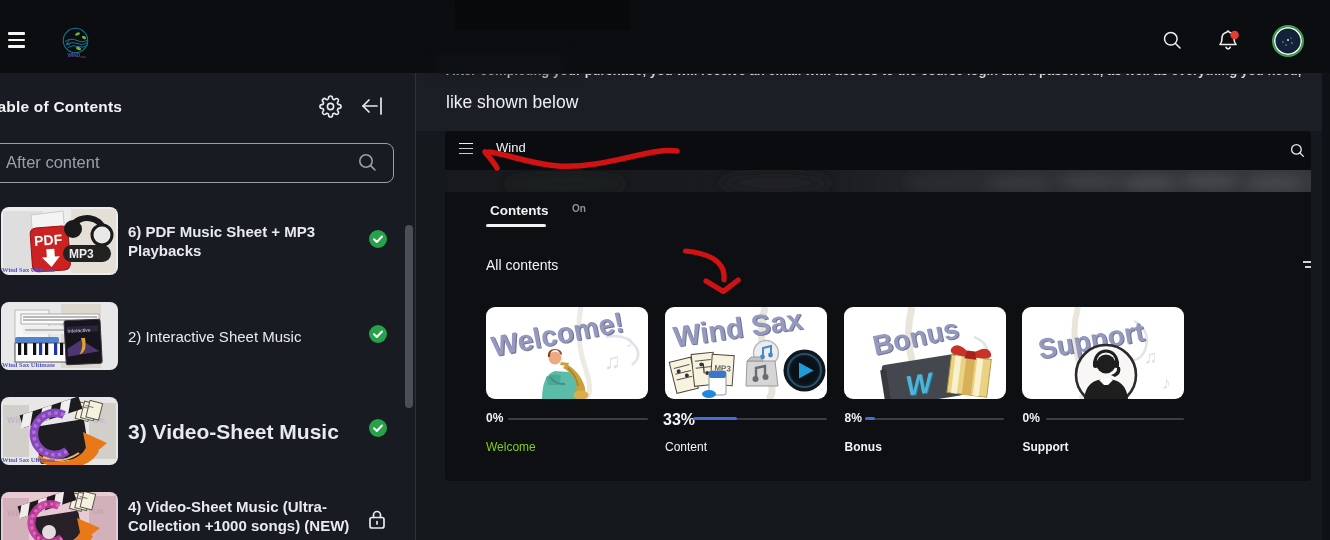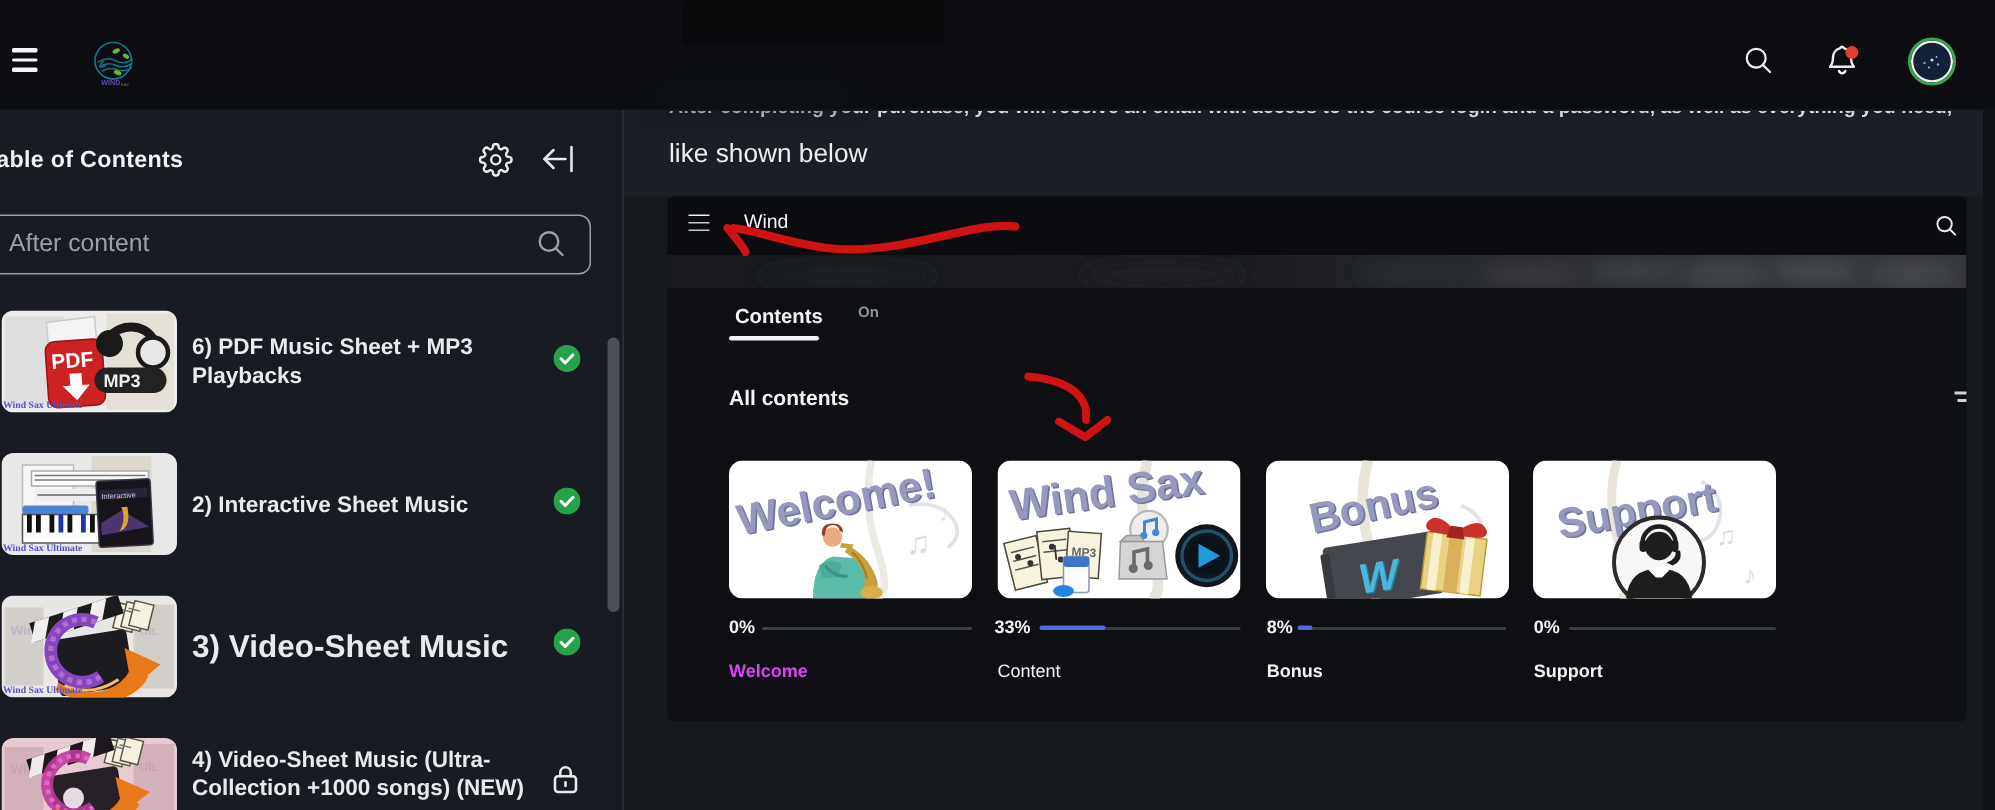--- a/index.html
+++ b/index.html
@@ -79,21 +79,21 @@
   </g>
   <g transform="rotate(-3 82 38)">
     <rect x="64" y="18" width="36" height="44" rx="2" fill="#17141c" stroke="#3a3544"></rect>
     <rect x="66" y="24" width="32" height="6" fill="#2a2438"></rect>
     <text x="67" y="30" font-size="5" fill="#cfc8e8" font-family="Liberation Sans">Interactive</text>
     <path d="M66 46 l14 -8 l18 12 l-32 4 z" fill="#5a3f86" opacity=".8"></path>
     <path d="M80 36 q3 8 -2 16 q8 -2 6 -16 z" fill="#d8a828"></path>
   </g>
   <text x="1" y="65" font-size="6.5" font-weight="bold" fill="#5353c8" font-family="Liberation Serif">Wind Sax Ultimate</text>
 </svg>
-<div class="abs" style="left:128px;top:327px;width:232px;color:#e8eaed;font-size:15px;font-weight:700;line-height:19px">2) Interactive Sheet Music</div>
+<div class="abs" style="left:128px;top:327px;width:232px;color:#e8eaed;font-size:15px;font-weight:400;line-height:19px">2) Interactive Sheet Music</div>
 <svg class="abs" style="left:369px;top:325px" width="18" height="18" viewBox="0 0 18 18">
   <circle cx="9" cy="9" r="9" fill="#26a24b"></circle>
   <polyline points="5,9.2 7.8,12 13,6.5" fill="none" stroke="#ffffff" stroke-width="2" stroke-linecap="round" stroke-linejoin="round"></polyline>
 </svg>
 
 <svg class="abs" style="left:1px;top:397px;border-radius:8px" width="117" height="68" viewBox="0 0 117 68">
   <rect width="117" height="68" fill="#e9e7e5"></rect>
   <rect x="2" y="8" width="26" height="52" fill="#d2cfca"></rect>
   <rect x="88" y="6" width="27" height="56" fill="#d2cfca"></rect>
   <text x="6" y="26" font-size="9" font-weight="bold" fill="#bcb8c6" font-family="Liberation Sans">Wind</text>
@@ -208,21 +208,21 @@
       <ellipse cx="705" cy="13" rx="28" ry="8" fill="#44464a"></ellipse>
       <ellipse cx="765" cy="11" rx="30" ry="7" fill="#47494d"></ellipse>
       <ellipse cx="830" cy="13" rx="30" ry="8" fill="#45474b"></ellipse>
     </g>
   </svg>
 
   <div class="abs" style="left:45px;top:72px;color:#f2f3f5;font-size:13.5px;font-weight:bold">Contents</div>
   <div class="abs" style="left:127px;top:72px;color:#8d939a;font-size:10px;font-weight:bold">On</div>
   <div class="abs" style="left:41px;top:93px;width:60px;height:2.5px;background:#f2f3f5;border-radius:2px"></div>
 
-  <div class="abs" style="left:41px;top:126px;color:#f2f3f5;font-size:14px;font-weight:bold">All contents</div>
+  <div class="abs" style="left:41px;top:126px;color:#f2f3f5;font-size:14px;font-weight:normal">All contents</div>
 
   <div class="abs" style="left:858px;top:130px;width:9px;height:2px;background:#cfd3d7"></div>
   <div class="abs" style="left:860px;top:135px;width:7px;height:2px;background:#cfd3d7"></div>
 
   <svg class="abs" style="left:41px;top:176px;border-radius:9px" width="162" height="92" viewBox="0 0 162 92">
     <rect width="162" height="92" fill="#ffffff"></rect>
     <path d="M95 0 q-6 30 4 60 t-2 32" fill="none" stroke="#edeae3" stroke-width="5"></path>
     <path d="M120 30 q20 -4 30 10 q6 10 -4 18" fill="none" stroke="#e2e2ea" stroke-width="2.5"></path>
     <text x="118" y="62" font-size="22" fill="#dddde6" font-family="Liberation Serif">♫</text>
     <text x="140" y="40" font-size="16" fill="#e2e2ea" font-family="Liberation Serif">♪</text>
@@ -334,30 +334,30 @@
       <rect x="92" y="53" width="5" height="8" rx="2.5" fill="#1e1e1e"></rect>
       <path d="M95 60 q1 6 -6 8 l4 2 q7 -3 5 -10 z" fill="#1e1e1e"></path>
       <path d="M62 92 q2 -20 22 -20 q20 0 22 20 z" fill="#1e1e1e"></path>
       <path d="M77 73 l7 7 l7 -7 l-4 -2 l-6 0 z" fill="#ffffff"></path>
       <path d="M82 78 h4 l2 10 h-8 z" fill="#1e1e1e"></path>
     </g>
   </svg>
 
   <div class="abs" style="left:41px;top:280px;color:#f2f3f5;font-size:12px;font-weight:bold">0%</div>
   <div class="abs" style="left:62.5px;top:286.5px;width:140px;height:2px;background:#3b3f45;border-radius:1px"></div>
-  <div class="abs" style="left:218px;top:280px;color:#f2f3f5;font-size:12px;font-weight:bold">33%</div>
+  <div class="abs" style="left:218px;top:280px;color:#f2f3f5;font-size:16px;font-weight:bold">33%</div>
   <div class="abs" style="left:247.5px;top:286.5px;width:134px;height:2px;background:#3b3f45;border-radius:1px"></div>
   <div class="abs" style="left:247.5px;top:286px;width:44px;height:3px;background:#4a6ad8;border-radius:2px"></div>
   <div class="abs" style="left:399.5px;top:280px;color:#f2f3f5;font-size:12px;font-weight:bold">8%</div>
   <div class="abs" style="left:419.5px;top:286.5px;width:139.5px;height:2px;background:#3b3f45;border-radius:1px"></div>
   <div class="abs" style="left:419.5px;top:286px;width:10px;height:3px;background:#4a6ad8;border-radius:2px"></div>
   <div class="abs" style="left:577.5px;top:280px;color:#f2f3f5;font-size:12px;font-weight:bold">0%</div>
   <div class="abs" style="left:601px;top:286.5px;width:137.5px;height:2px;background:#3b3f45;border-radius:1px"></div>
 
-  <div class="abs" style="left:41px;top:309px;color:#d946ef;font-size:12px;font-weight:bold">Welcome</div>
+  <div class="abs" style="left:41px;top:309px;color:#84cc16;font-size:12px;font-weight:normal">Welcome</div>
   <div class="abs" style="left:220px;top:309px;color:#f2f3f5;font-size:12px;font-weight:normal">Content</div>
   <div class="abs" style="left:399.5px;top:309px;color:#f2f3f5;font-size:12px;font-weight:bold">Bonus</div>
   <div class="abs" style="left:577.5px;top:309px;color:#f2f3f5;font-size:12px;font-weight:bold">Support</div>
 </div>
 
 <svg class="abs" style="left:445px;top:131px;pointer-events:none" width="866" height="350" viewBox="0 0 866 350" fill="none" stroke="#d11212" stroke-linecap="round" stroke-linejoin="round">
   <path d="M232 20 C 205 16 160 38 113 35 C 85 33 62 23 44 21" stroke-width="5.5"></path>
   <path d="M40 21 C 44 26 49 31 52 37" stroke-width="5.5"></path>
   <path d="M240.5 120 C 257 121.5 270 126 276 135 C 279.5 140.5 279.2 144 279 149" stroke-width="5.2"></path>
   <path d="M261 150 L 278.4 160.4 L 293.2 149" stroke-width="5.2"></path>

